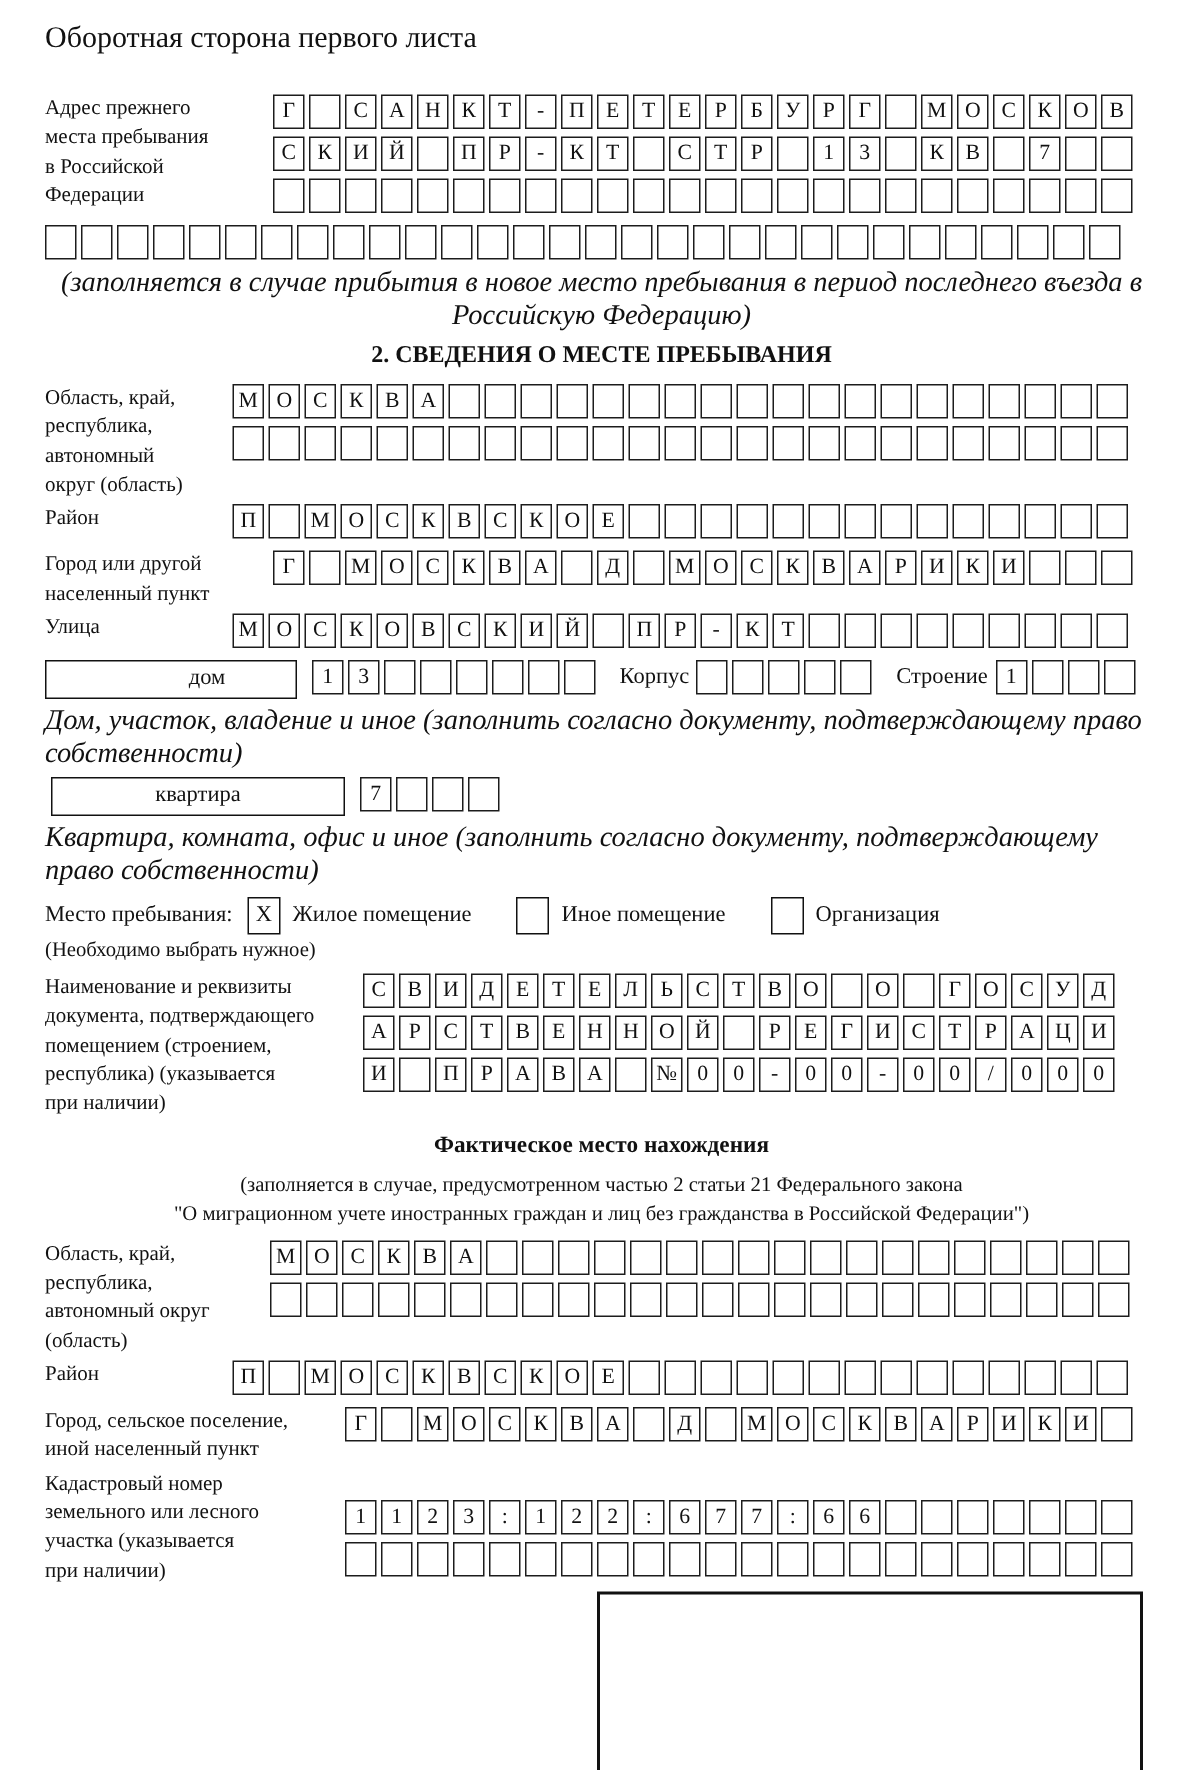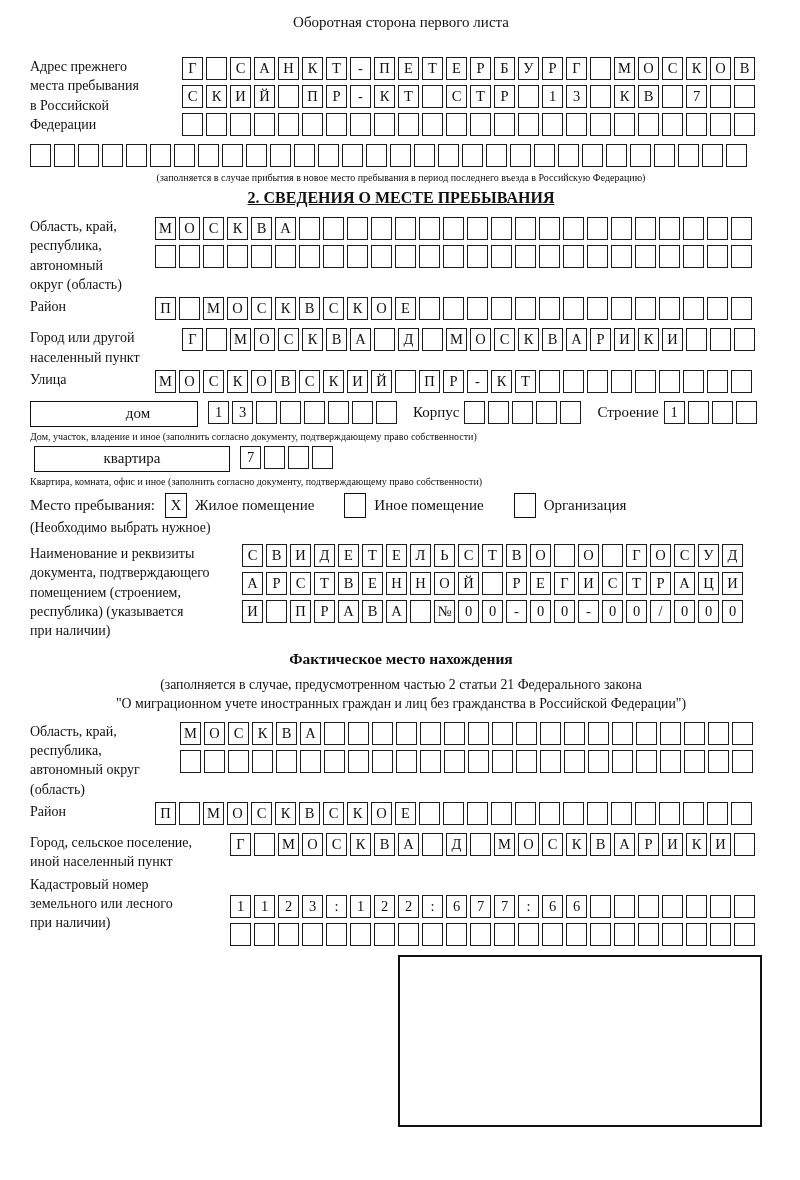--- a/index.html
+++ b/index.html
@@ -4,39 +4,39 @@
 <style>
   * { box-sizing: border-box; margin: 0; padding: 0; }
   html, body { background: #ffffff; }
   body {
     width: 800px; height: 1180px;
     font-family: "Liberation Serif", "DejaVu Serif", serif;
     color: #111;
     overflow: hidden;
   }
   .page { padding: 14px 28px 0 30px; }
-  .corner { text-align: center; font-size: 15px; margin-bottom: 26px; }
+  .corner { text-align: left; font-size: 20px; margin-bottom: 26px; }
 
   .fieldrow { display: flex; align-items: flex-start; margin-bottom: 3px; }
   .lbl { font-size: 14px; line-height: 1.38; flex-shrink: 0; }
   .w152 { width: 152px; } .w125 { width: 125px; } .w150 { width: 150px; }
   .w200 { width: 200px; } .w212 { width: 212px; }
 
   .boxrow { white-space: nowrap; height: 23px; margin-bottom: 5px; line-height: 0; }
   .cb {
     display: inline-block; width: 21px; height: 23px;
     border: 1.5px solid #1c1c1c; margin-right: 3px;
     text-align: center; font-size: 14.5px; line-height: 20px;
     overflow: hidden; vertical-align: top;
   }
   .inlinegrid { display: inline-block; }
 
-  .caption { font-size: 10px; }
+  .caption { font-size: 19px; font-style: italic; }
   .center { text-align: center; }
-  .sechead { text-align: center; font-weight: bold; font-size: 16px; margin: 6px 0 10px; text-decoration: underline; }
+  .sechead { text-align: center; font-weight: bold; font-size: 16px; margin: 6px 0 10px; }
   .subhead { text-align: center; font-weight: bold; font-size: 15.5px; margin: 10px 0 8px; }
 
   .domrow { display: flex; align-items: flex-start; margin: 3px 0 2px; }
   .widebox {
     border: 1.8px solid #111; height: 26px; flex-shrink: 0;
     display: flex; align-items: center; justify-content: center;
     font-size: 15px;
   }
   .dombox { width: 168px; margin-right: 10px; padding-left: 48px; }
   .kvbox { width: 196px; margin-right: 10px; margin-left: 4px; }
@@ -191,20 +191,21 @@
       <div>Город, сельское поселение,</div>
       <div>иной населенный пункт</div>
     </div>
     <div class="boxrow"><span class="cb">Г</span><span class="cb">&nbsp;</span><span class="cb">М</span><span class="cb">О</span><span class="cb">С</span><span class="cb">К</span><span class="cb">В</span><span class="cb">А</span><span class="cb">&nbsp;</span><span class="cb">Д</span><span class="cb">&nbsp;</span><span class="cb">М</span><span class="cb">О</span><span class="cb">С</span><span class="cb">К</span><span class="cb">В</span><span class="cb">А</span><span class="cb">Р</span><span class="cb">И</span><span class="cb">К</span><span class="cb">И</span><span class="cb">&nbsp;</span></div>
   </div>
 
   <div class="fieldrow">
     <div class="lbl w200">
       <div>Кадастровый номер</div>
       <div>земельного или лесного</div>
+      <div>участка (указывается</div>
       <div>при наличии)</div>
     </div>
     <div style="margin-top: 20px;">
       <div class="boxrow"><span class="cb">1</span><span class="cb">1</span><span class="cb">2</span><span class="cb">3</span><span class="cb">:</span><span class="cb">1</span><span class="cb">2</span><span class="cb">2</span><span class="cb">:</span><span class="cb">6</span><span class="cb">7</span><span class="cb">7</span><span class="cb">:</span><span class="cb">6</span><span class="cb">6</span><span class="cb">&nbsp;</span><span class="cb">&nbsp;</span><span class="cb">&nbsp;</span><span class="cb">&nbsp;</span><span class="cb">&nbsp;</span><span class="cb">&nbsp;</span><span class="cb">&nbsp;</span></div>
       <div class="boxrow"><span class="cb">&nbsp;</span><span class="cb">&nbsp;</span><span class="cb">&nbsp;</span><span class="cb">&nbsp;</span><span class="cb">&nbsp;</span><span class="cb">&nbsp;</span><span class="cb">&nbsp;</span><span class="cb">&nbsp;</span><span class="cb">&nbsp;</span><span class="cb">&nbsp;</span><span class="cb">&nbsp;</span><span class="cb">&nbsp;</span><span class="cb">&nbsp;</span><span class="cb">&nbsp;</span><span class="cb">&nbsp;</span><span class="cb">&nbsp;</span><span class="cb">&nbsp;</span><span class="cb">&nbsp;</span><span class="cb">&nbsp;</span><span class="cb">&nbsp;</span><span class="cb">&nbsp;</span><span class="cb">&nbsp;</span></div>
     </div>
   </div>
 
   <div class="stampwrap">
     <div class="stampbox"></div>

